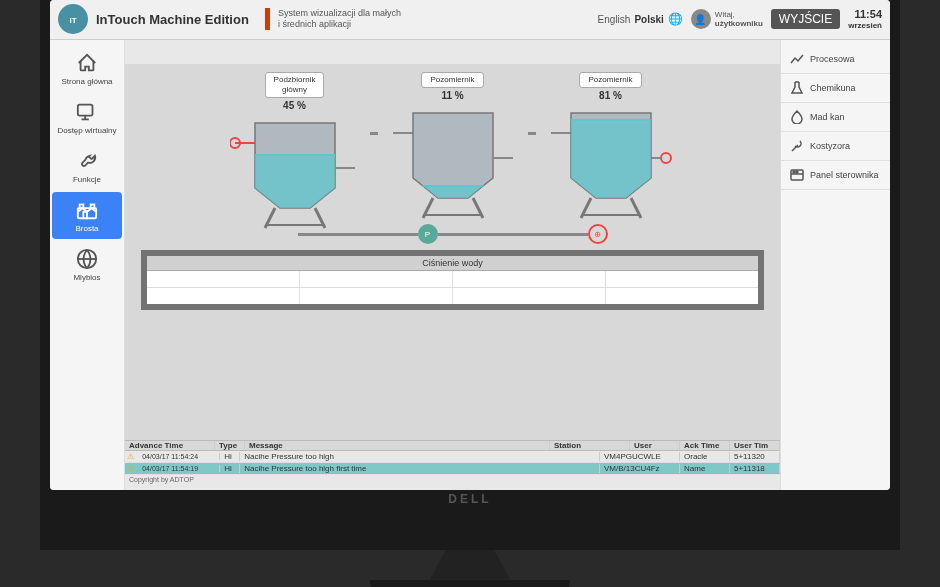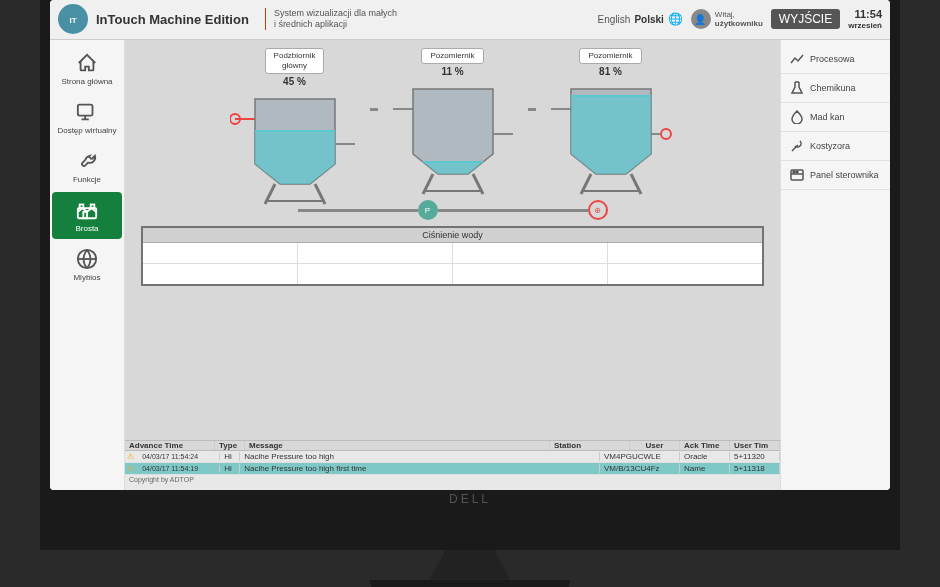--- a/index.html
+++ b/index.html
@@ -58,21 +58,21 @@
       justify-content: center;
       color: white;
       font-size: 10px;
     }
 
     .header-subtitle {
       font-size: 9px;
       color: #555;
       line-height: 1.2;
       margin-left: 8px;
-      border-left: 1px solid #c2410c;
+      border-left: 5px solid #c2410c;
       padding-left: 8px;
     }
 
     .header-spacer { flex: 1; }
 
     .header-lang {
       display: flex;
       gap: 4px;
       align-items: center;
       font-size: 10px;
@@ -145,21 +145,21 @@
       display: flex;
       flex-direction: column;
       align-items: center;
       padding: 6px 4px;
       cursor: pointer;
       border-radius: 4px;
       font-size: 8px;
       color: #444;
       text-align: center;
     }
-    .sidebar-item.active { background: #15803d; color: white; }
+    .sidebar-item.active { background: #3b82f6; color: white; }
 
     .sidebar-icon {
       width: 28px;
       height: 24px;
       display: flex;
       align-items: center;
       justify-content: center;
       margin-bottom: 2px;
     }
 
@@ -195,20 +195,21 @@
       flex-shrink: 0;
     }
 
     
     .content {
       flex: 1;
       background: #d8d8d8;
       display: flex;
       flex-direction: column;
       overflow: hidden;
+      margin-top: 24px;
     }
 
     
     .process-area {
       flex: 1;
       padding: 8px;
       display: flex;
       flex-direction: column;
       gap: 6px;
     }
@@ -241,21 +242,21 @@
 
     .tank-percent {
       font-size: 10px;
       font-weight: bold;
       color: #333;
     }
 
     
     .data-table-area {
       background: white;
-      border: 2px solid #737373;
+      border: 6px solid #737373;
       margin: 0 8px;
       height: 60px;
       display: flex;
       flex-direction: column;
     }
 
     .data-table-header {
       background: #d0d0d0;
       font-size: 9px;
       text-align: center;
@@ -316,21 +317,21 @@
       height: 18px;
       background: #1a1a1a;
       display: flex;
       align-items: center;
       justify-content: center;
     }
 
     .dell-logo {
       font-size: 12px;
       color: #555;
-      font-weight: normal;
+      font-weight: bold;
       letter-spacing: 3px;
     }
 
     .monitor-neck {
       width: 80px;
       height: 30px;
       background: #222;
       clip-path: polygon(20% 0%, 80% 0%, 100% 100%, 0% 100%);
     }
 
@@ -559,21 +560,21 @@
             </div>
 
           </div>
 
           <div class="alarm-strip">
             <div class="alarm-header-row">
               <div class="alarm-col" style="width:90px;">Advance Time</div>
               <div class="alarm-col" style="width:30px;">Type</div>
               <div class="alarm-col" style="flex:1;">Message</div>
               <div class="alarm-col" style="width:80px;">Station</div>
-              <div class="alarm-col" style="width:50px;text-align:center;">User</div>
+              <div class="alarm-col" style="width:50px;">User</div>
               <div class="alarm-col" style="width:50px;">Ack Time</div>
               <div class="alarm-col" style="width:50px;">User Tim</div>
             </div>
             <div class="alarm-row">
               <span class="alarm-warning" style="padding:1px 2px;">⚠</span>
               <div class="alarm-col" style="width:82px;font-size:7px;">04/03/17 11:54:24</div>
               <div class="alarm-col" style="width:20px;">Hi</div>
               <div class="alarm-col" style="flex:1;">Nacihe Pressure too high</div>
               <div class="alarm-col" style="width:80px;">VM4PGUCWLE</div>
               <div class="alarm-col" style="width:50px;">Oracle</div>

